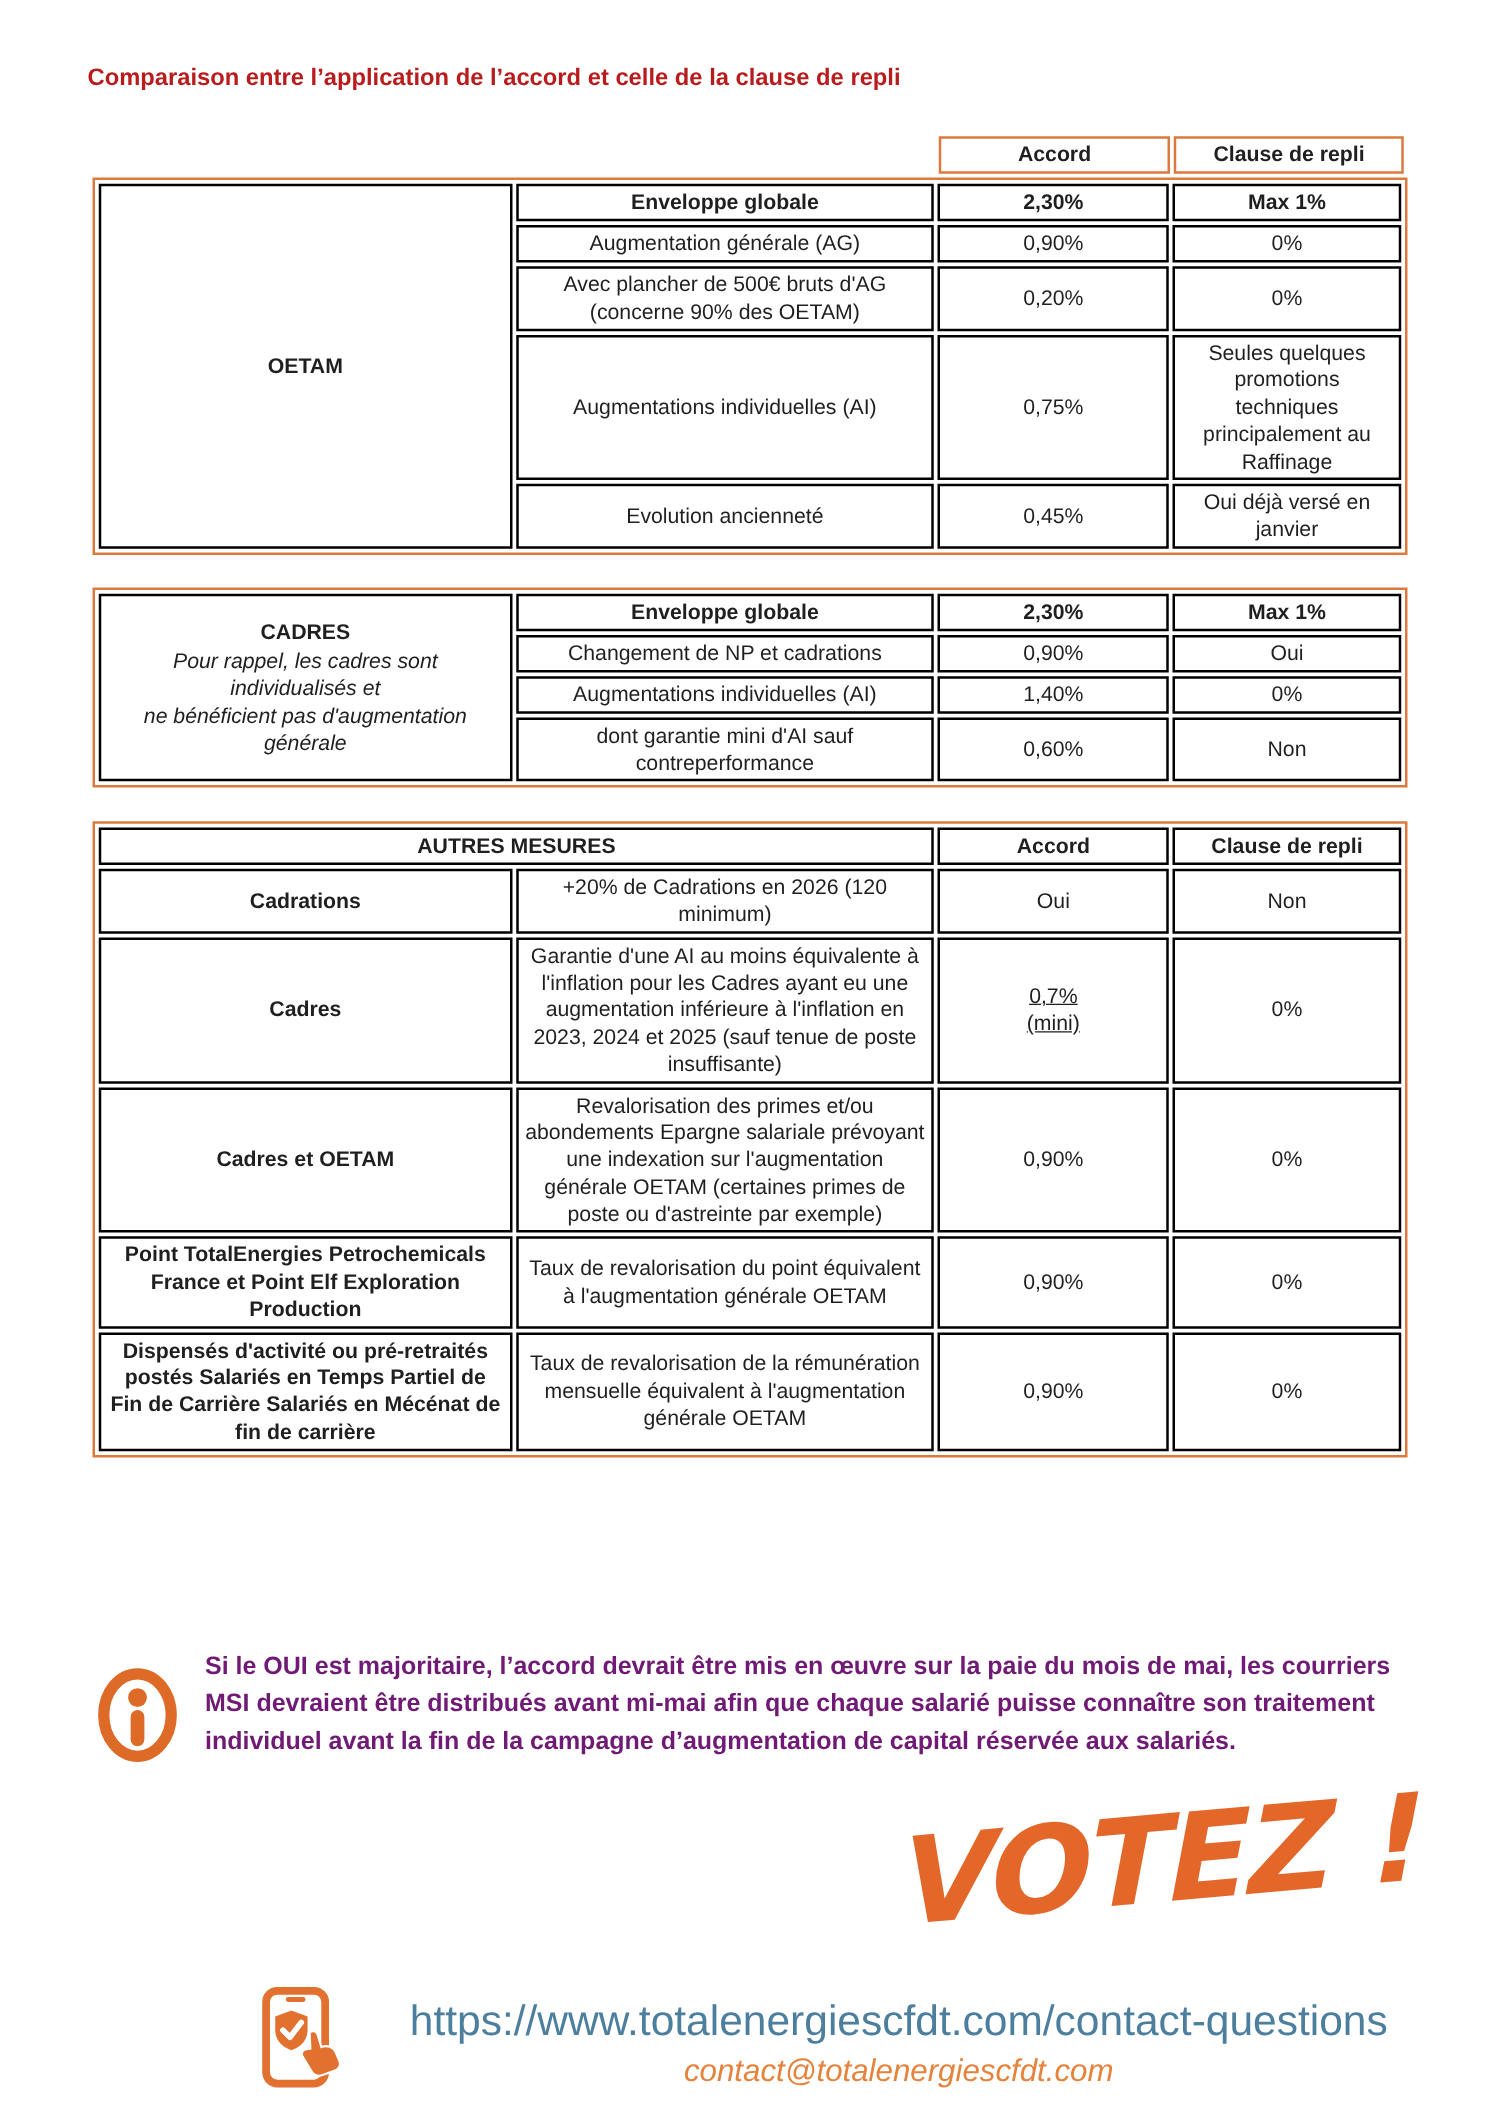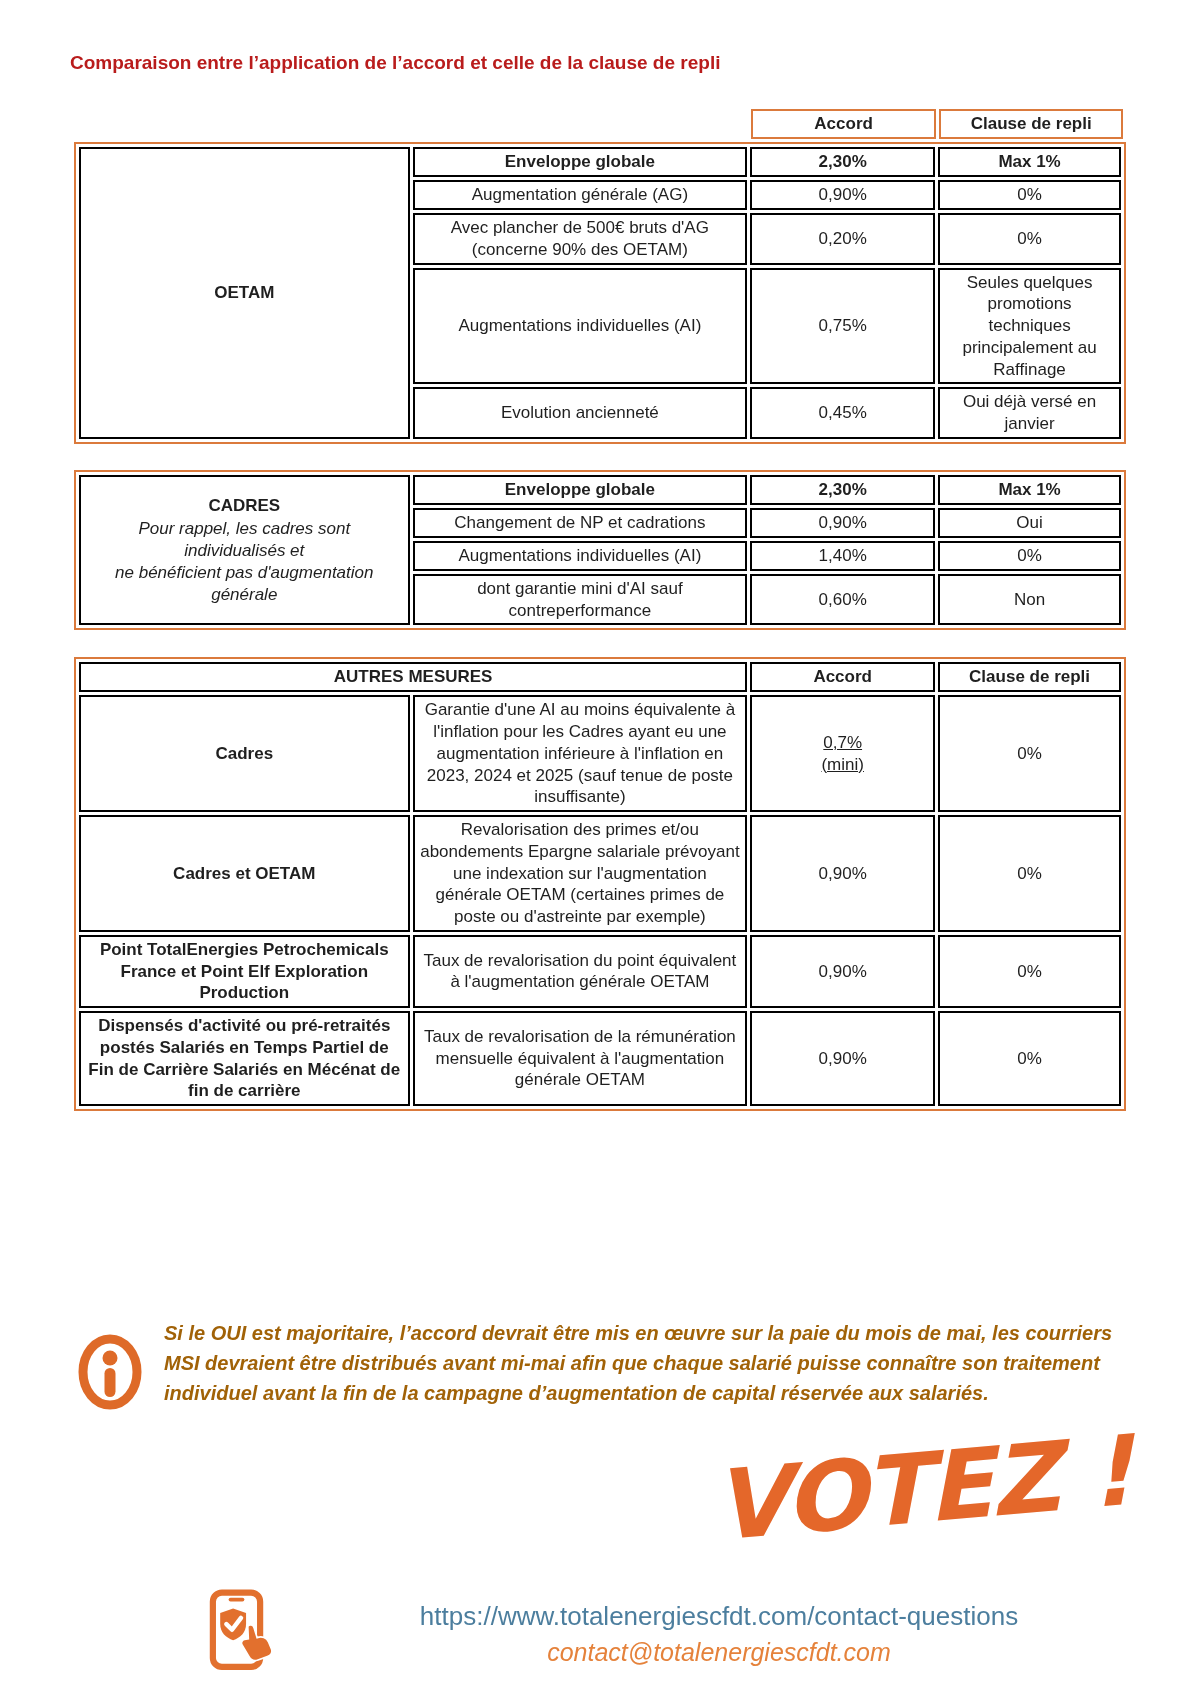--- a/index.html
+++ b/index.html
@@ -24,30 +24,30 @@
   .c1{width:32.0%;} .c2{width:32.4%;} .c3{width:17.9%;} .c4{width:17.7%;}
 
   .b{font-weight:bold;}
   .pre{white-space:pre-line;text-decoration:underline;}
   .lbl{font-weight:bold;font-size:16px;}
   .h42{height:42px;} .h46{height:46px;} .h60{height:60px;}
   .h84{height:84px;} .h110{height:110px;} .h130{height:130px;}
   .gnote{font-style:italic;white-space:pre-line;margin-top:2px;}
 
   .note{position:absolute;top:1318px;left:78px;width:1058px;display:flex;gap:22px;align-items:flex-start;}
-  .note-text{font-weight:bold;font-size:20px;line-height:1.5;color:#a16207;margin:0;font-style:italic;}
+  .note-text{font-weight:bold;font-size:20px;line-height:1.5;color:#701a75;margin:0;}
   .info-badge{flex:0 0 64px;padding-top:14px;}
 
   .votez{position:absolute;top:1432px;right:60px;font-family:"DejaVu Sans",sans-serif;
          font-size:96px;font-weight:bold;font-style:italic;color:#E4672A;
          transform:rotate(-5deg) skewX(-5deg);letter-spacing:-2px;}
 
   .footer{position:absolute;top:1588px;left:205px;width:930px;display:flex;align-items:center;gap:26px;}
   .flinks{flex:1;text-align:center;}
-  a.url{display:block;color:#4C7E9E;font-size:26px;text-decoration:none;}
+  a.url{display:block;color:#4C7E9E;font-size:34px;text-decoration:none;}
   a.email{display:block;color:#E5823B;font-size:25px;text-decoration:none;margin-top:6px;font-style:italic;}
 </style>
 </head>
 <body>
 
 <div class="page">
 
   <h1 class="title">Comparaison entre l’application de l’accord et celle de la clause de repli</h1>
 
   <table class="hdr">
@@ -152,20 +152,26 @@
           <col class="c1">
           <col class="c2">
           <col class="c3">
           <col class="c4">
         </colgroup>
     <tbody>
           <tr>
       <td colspan="2" class="b">AUTRES MESURES</td>
       <td class="b">Accord</td>
       <td class="b">Clause de repli</td>
+    </tr>
+    <tr>
+      <td class="lbl">Cadrations</td>
+      <td class="h42">+20% de Cadrations en 2026 (120 minimum)</td>
+      <td>Oui</td>
+      <td>Non</td>
     </tr>
     <tr>
       <td class="lbl">Cadres</td>
       <td class="h130">Garantie d'une AI au moins équivalente à l'inflation pour les Cadres ayant eu une augmentation inférieure à l'inflation en 2023, 2024 et 2025 (sauf tenue de poste insuffisante)</td>
       <td class="pre">0,7%
 (mini)</td>
       <td>0%</td>
     </tr>
     <tr>
       <td class="lbl">Cadres et OETAM</td>

